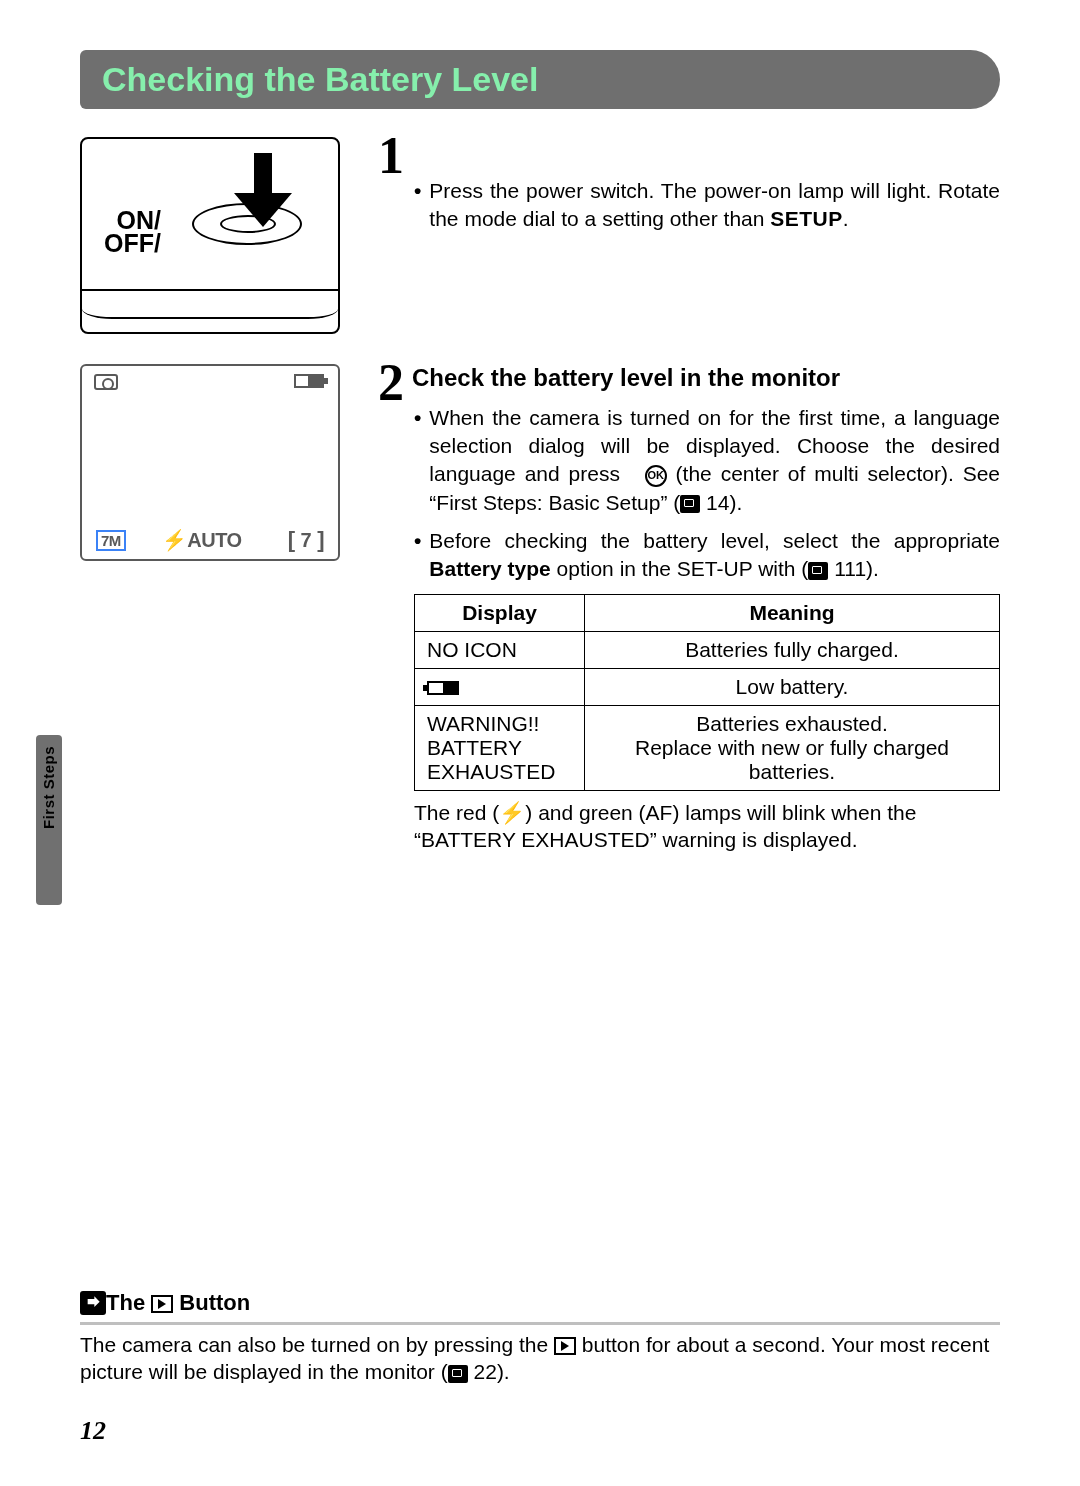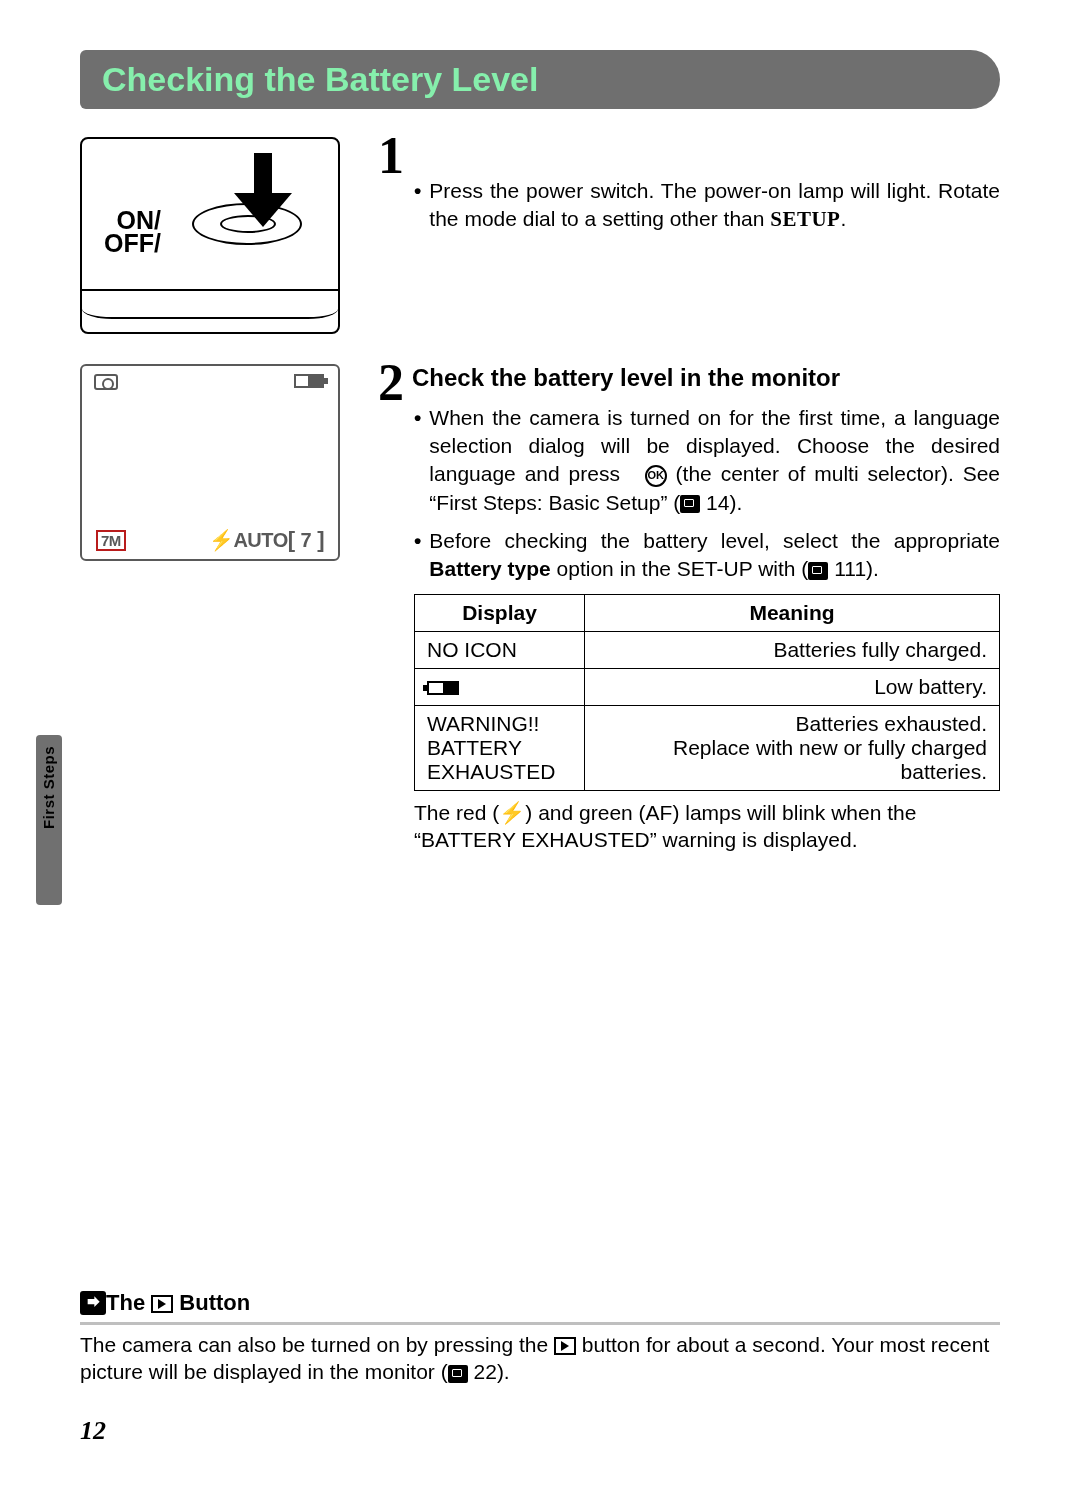--- a/index.html
+++ b/index.html
@@ -145,27 +145,27 @@
     display:flex;
     align-items:center;
     padding:0 14px;
     font-family:"Arial Narrow", Arial, sans-serif;
     font-weight:600;
     color:#595959;
     font-size:20px;
     letter-spacing:-0.5px;
   }
   .m2-7m {
-    border:2px solid #b91c1c;
+    border:2px solid #3b82f6;
     padding:0 3px;
     font-size:15px;
   }
   .m2-mid {
     flex:1;
-    text-align:right;
+    text-align:left;
     margin-left:37px;
   }
   .m2-rb {
     display:flex;
     align-items:center;
     gap:6px;
   }
   .brack {
     font-size:22px;
   }
@@ -195,21 +195,21 @@
   .bullet {
     display:flex;
     gap:8px;
     font-size: 21px;
     line-height: 1.35;
     text-align: justify;
     margin-bottom: 10px;
   }
   .bullet .dot { font-weight:700; }
   .setup-word {
-    font-family: Liberation Serif, serif;
+    font-family: Liberation Sans, sans-serif;
     font-weight:600;
     letter-spacing:0.5px;
   }
   .ok-circle {
     display:inline-flex;
     align-items:center;
     justify-content:center;
     width:22px; height:22px;
     border:2.5px solid #000;
     border-radius:50%;
@@ -238,21 +238,21 @@
   .bold { font-weight:700; }
   .table-wrap { padding-left: 36px; }
   table.meaning {
     border-collapse: collapse;
     width: 100%;
     font-size: 21px;
   }
   table.meaning th, table.meaning td {
     border:1px solid #000;
     padding: 6px 12px;
-    text-align:right;
+    text-align:center;
     vertical-align:top;
   }
   table.meaning th {
     font-weight:700;
     text-align:center;
     color:#000;
     font-size:21px;
   }
   table.meaning td.disp {
     text-align:left;

